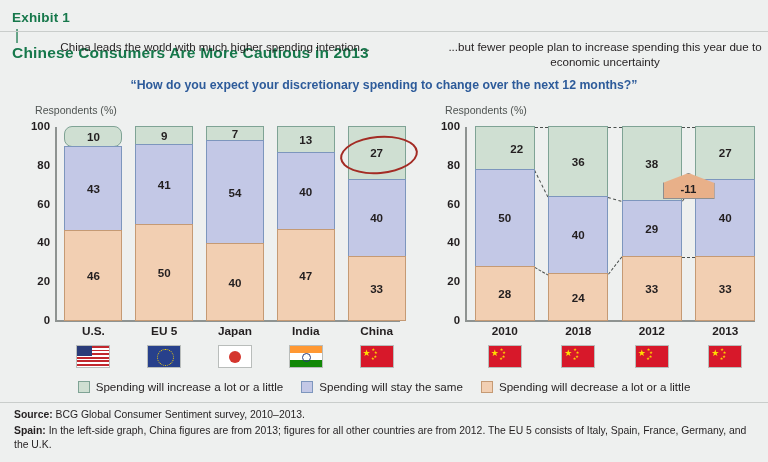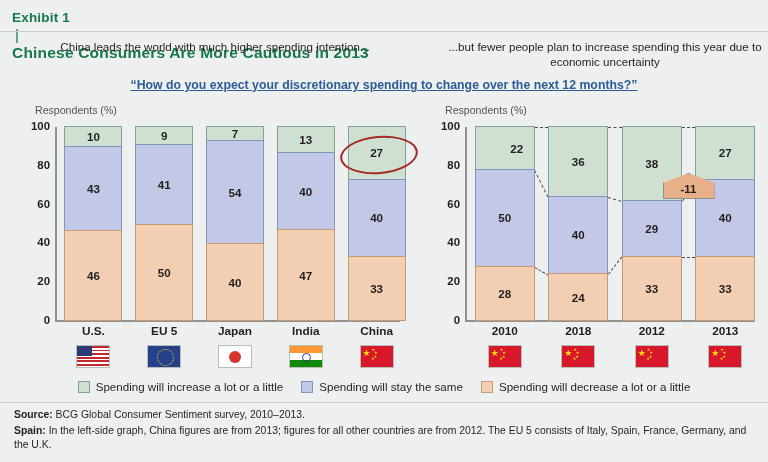--- a/index.html
+++ b/index.html
@@ -25,21 +25,21 @@
 
   
   .subhead{
     position:absolute;text-align:center;font-size:11.6px;line-height:15px;color:#231f20;
   }
   #subhead-left{left:60px;top:39px;width:310px;}
   #subhead-right{left:440px;top:39px;width:330px;}
 
   .question{
     position:absolute;left:0;top:78px;width:768px;text-align:center;
-    font-size:12.3px;color:#2d5b9a;font-weight:600;text-decoration:underline;
+    font-size:12.3px;color:#2d5b9a;font-weight:600;
   }
 
   
   .panel{position:absolute;top:104px;}
   #panel-left{left:22px;width:390px;}
   #panel-right{left:432px;width:330px;}
 
   .ylabel{font-size:10.6px;color:#4f5452;margin-left:13px;}
 
   .plot{position:relative;height:210px;margin-top:3px;}
@@ -138,21 +138,21 @@
           <div class="tick" style="top: 1px;">100</div>
           <div class="tick" style="top: 39.8px;">80</div>
           <div class="tick" style="top: 78.6px;">60</div>
           <div class="tick" style="top: 117.4px;">40</div>
           <div class="tick" style="top: 156.2px;">20</div>
           <div class="tick" style="top: 195px;">0</div>
         </div>
       <div class="bars" id="bars-l">
           <div class="barslot">
             <div class="bar">
-              <div class="seg inc" style="flex: 10 0 0px;">10</div>
+              <div class="seg inc" style="flex: 10 0 0px; border-radius: 8px;">10</div>
               <div class="seg same" style="flex: 43 0 0px;">43</div>
               <div class="seg dec" style="flex: 46 0 0px;">46</div>
             </div>
           </div>
           <div class="barslot">
             <div class="bar">
               <div class="seg inc" style="flex: 9 0 0px;">9</div>
               <div class="seg same" style="flex: 41 0 0px;">41</div>
               <div class="seg dec" style="flex: 50 0 0px;">50</div>
             </div>

